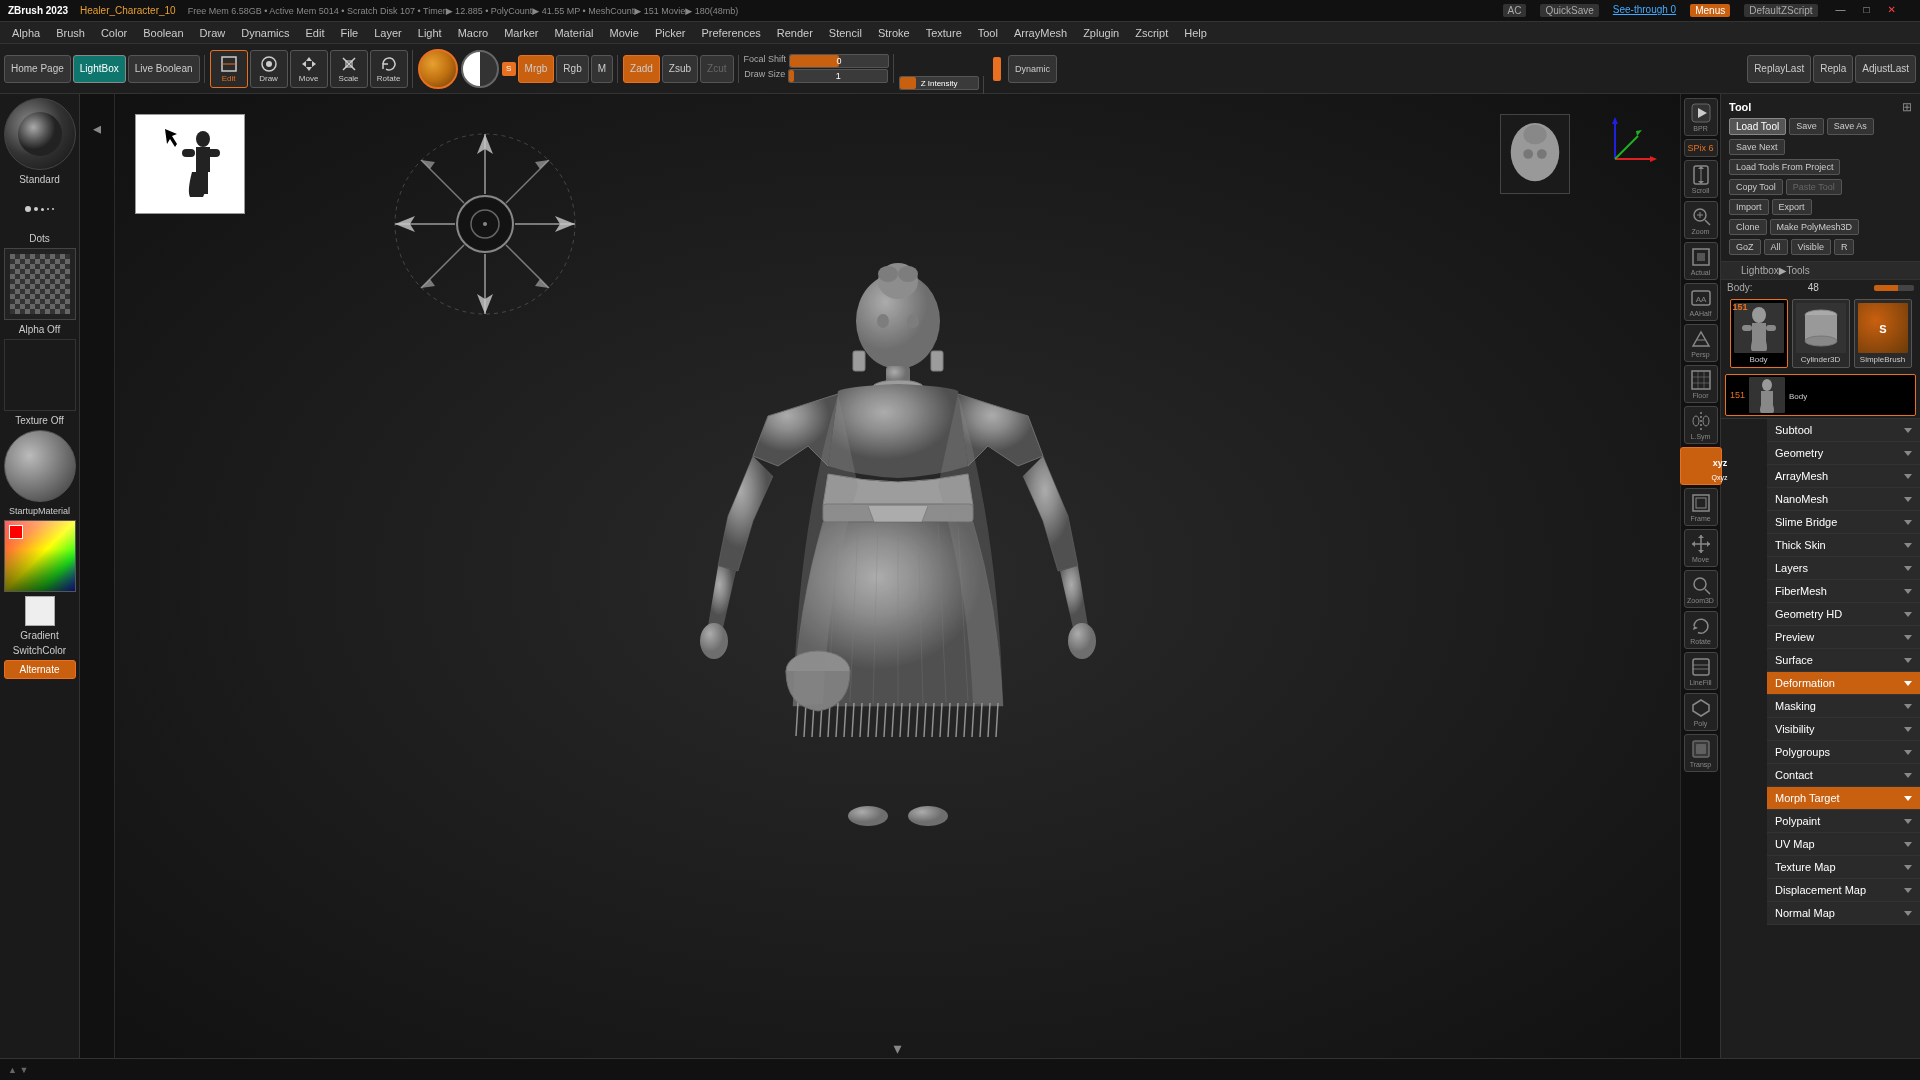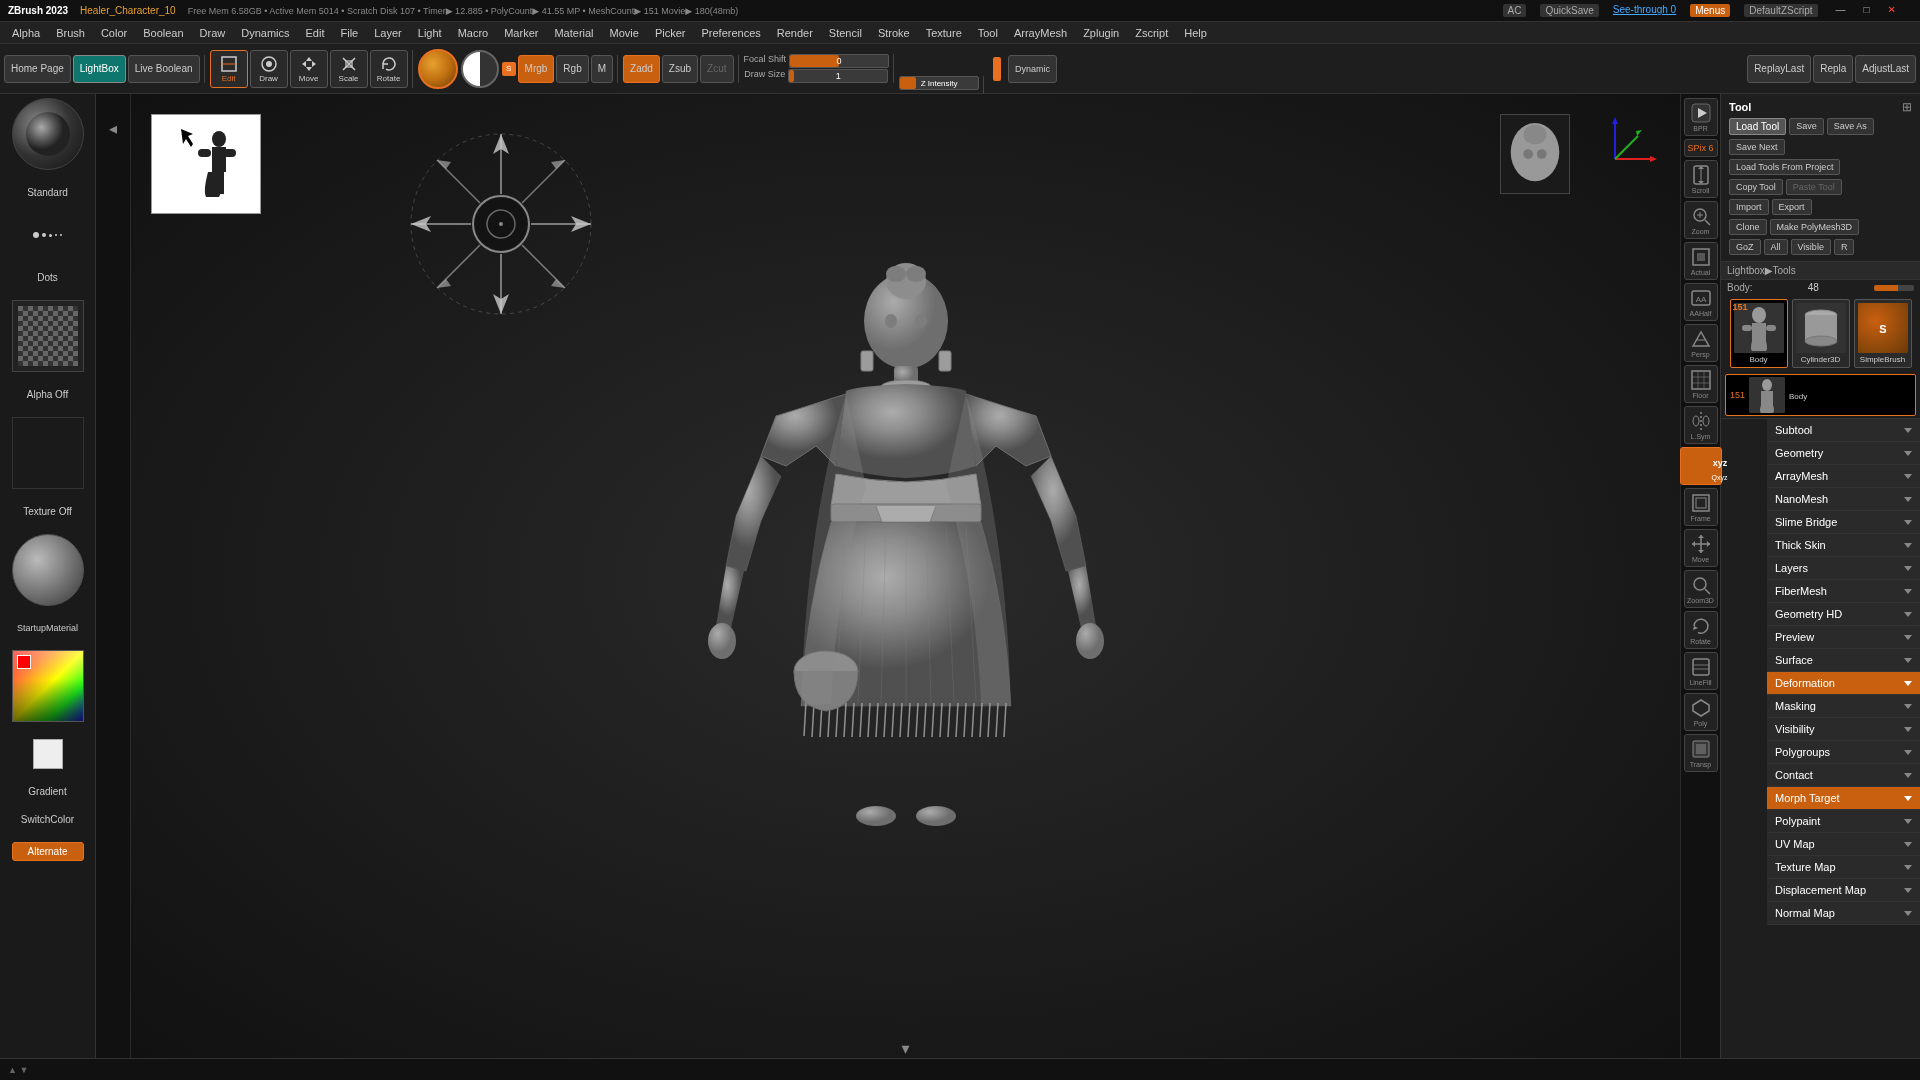--- a/index.html
+++ b/index.html
@@ -167,28 +167,28 @@
 
     
     #main-layout {
       display: flex;
       width: 100%;
       height: calc(1080px - 22px - 22px - 50px - 22px);
     }
 
     
     #left-panel {
-      width: 96px;
+      width: 80px;
       background: #1a1a1a;
       border-right: 1px solid #333;
       display: flex;
       flex-direction: column;
       align-items: center;
       padding: 4px;
-      gap: 17px;
+      gap: 4px;
       overflow: hidden;
     }
 
     .brush-preview {
       width: 72px;
       height: 72px;
       background: radial-gradient(circle at 35% 35%, #888, #333, #111);
       border-radius: 50%;
       border: 1px solid #444;
       display: flex;
@@ -1137,21 +1137,21 @@
         <div class="tool-small-btn" style="font-size:9px;white-space:nowrap;">Make PolyMesh3D</div>
       </div>
       <div class="tool-row-btns">
         <div class="tool-small-btn">GoZ</div>
         <div class="tool-small-btn">All</div>
         <div class="tool-small-btn">Visible</div>
         <div class="tool-small-btn">R</div>
       </div>
     </div>
 
-    <div style="padding:3px 6px;background:#2a2a2a;border-bottom:1px solid #333;display:flex;justify-content:space-between;align-items:flex-start;">
+    <div style="padding:3px 20px;background:#2a2a2a;border-bottom:1px solid #333;display:flex;justify-content:space-between;align-items:flex-start;">
       <span style="font-size:10px;color:#aaa;">Lightbox▶Tools</span>
     </div>
 
     <div class="body-label">
       <span>Body:</span>
       <span class="body-num">48</span>
       <div class="orange-slider"></div>
     </div>
 
     <div class="subtool-grid">

